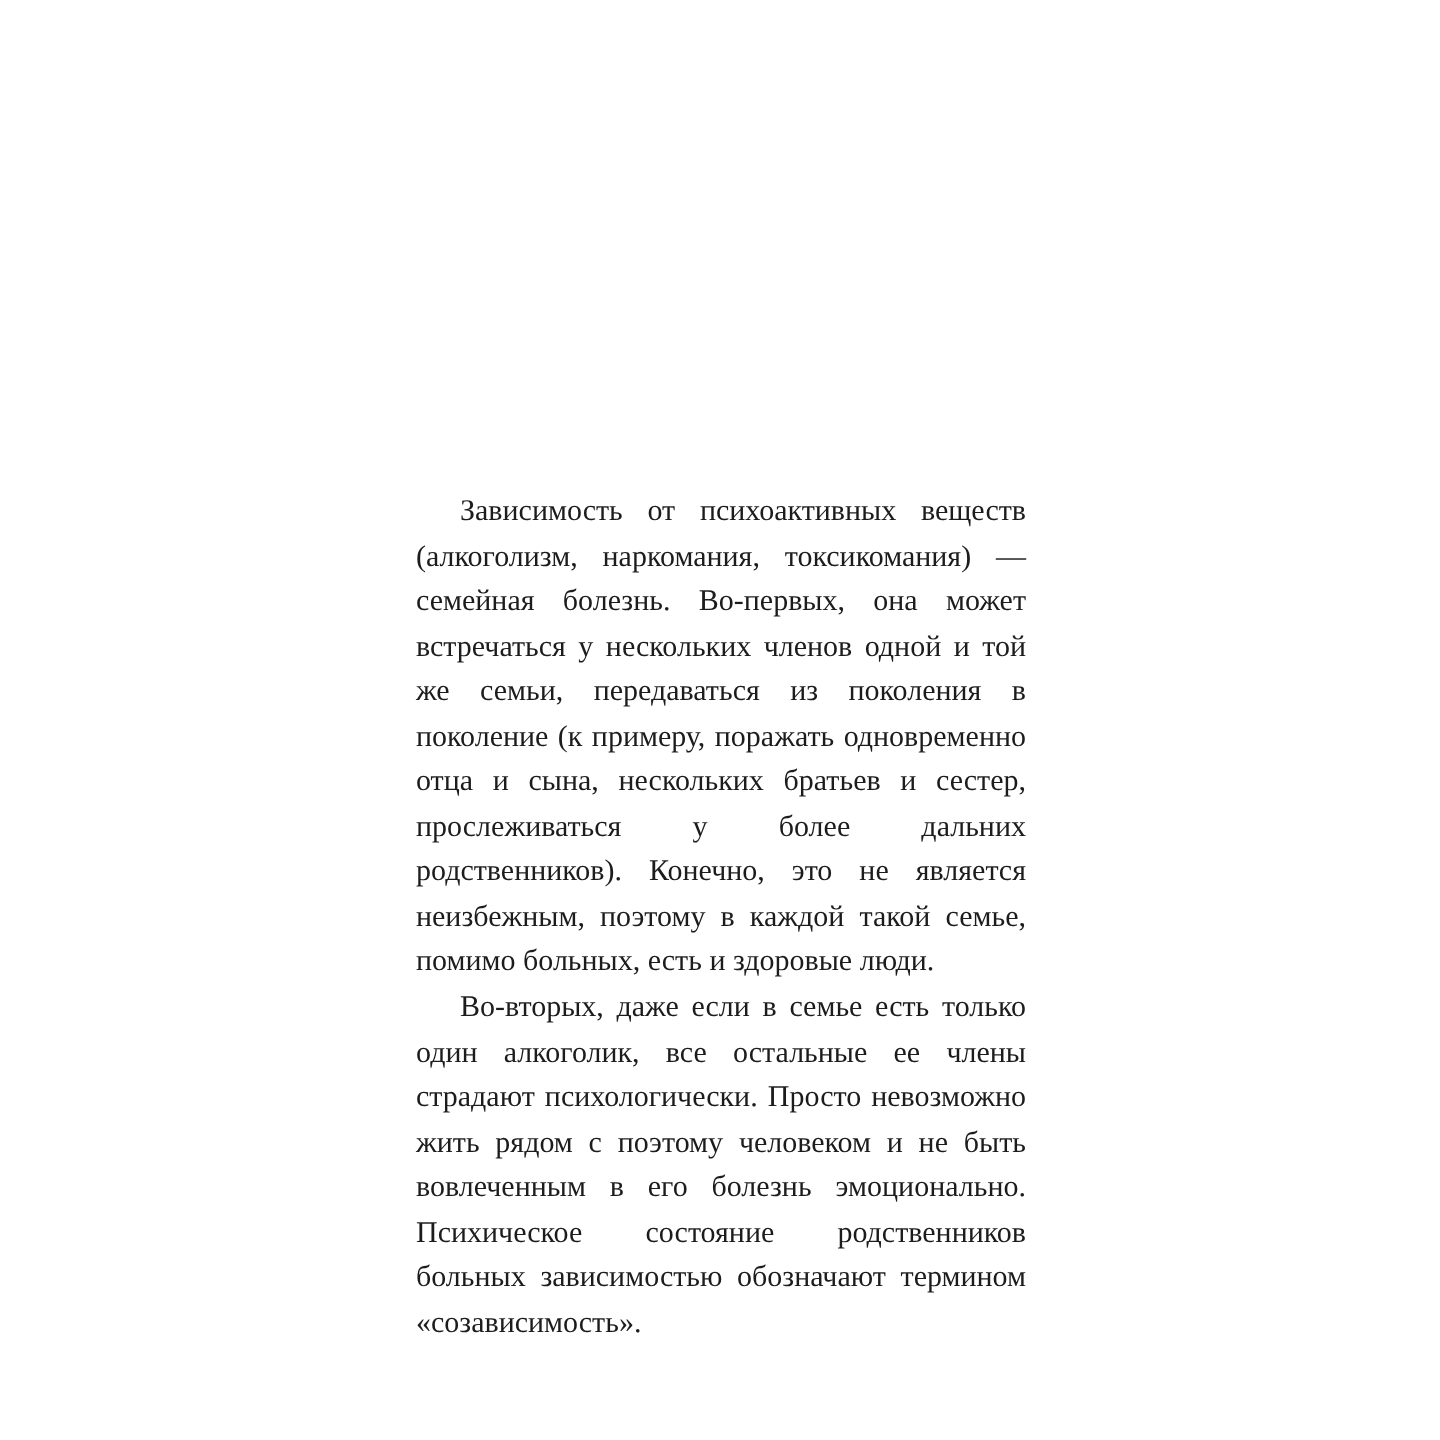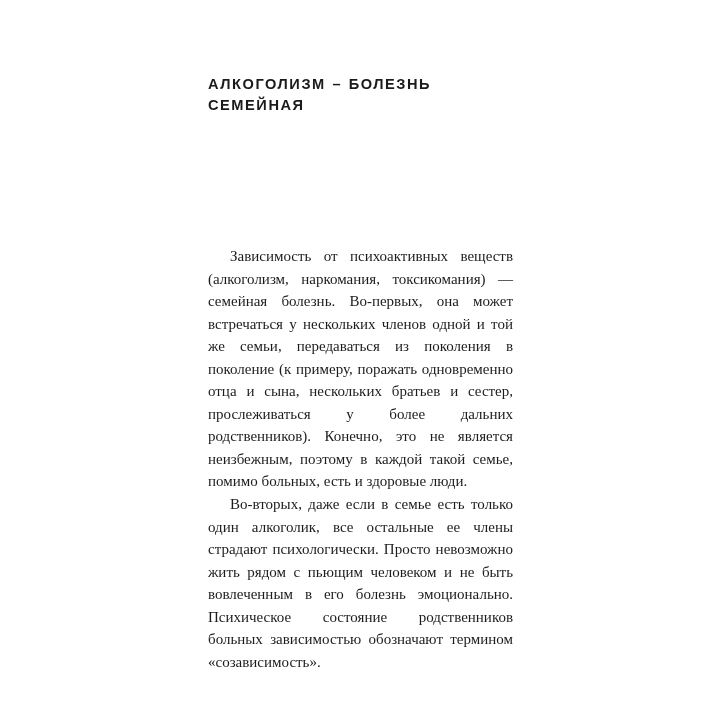--- a/index.html
+++ b/index.html
@@ -68,21 +68,19 @@
   
   .body-paragraph:last-child {
     text-align-last: left;
   }
 </style>
 </head>
 <body>
 
 <div class="page">
 
-  <h1 class="chapter-heading">АЛКОГОЛИЗМ – БОЛЕЗНЬ
-СЕМЕЙНАЯ</h1>
 
   <div class="text-column">
     <p class="body-paragraph">Зависимость от психоактивных веществ (алкоголизм, наркомания, токсикомания) — семейная болезнь. Во-первых, она может встречаться у нескольких членов одной и той же семьи, передаваться из поколения в поколение (к примеру, поражать одновременно отца и сына, нескольких братьев и сестер, прослеживаться у более дальних родственников). Конечно, это не является неизбежным, поэтому в каждой такой семье, помимо больных, есть и здоровые люди.</p>
-    <p class="body-paragraph">Во-вторых, даже если в семье есть только один алкоголик, все остальные ее члены страдают психологически. Просто невозможно жить рядом с пьющим человеком и не быть вовлеченным в его болезнь эмоционально. Психическое состояние родственников больных зависимостью обозначают термином «созависимость».</p>
+    <p class="body-paragraph">Во-вторых, даже если в семье есть только один алкоголик, все остальные ее члены страдают психологически. Просто невозможно жить рядом с поэтому человеком и не быть вовлеченным в его болезнь эмоционально. Психическое состояние родственников больных зависимостью обозначают термином «созависимость».</p>
   </div>
 
 </div>
 
 </body></html>

